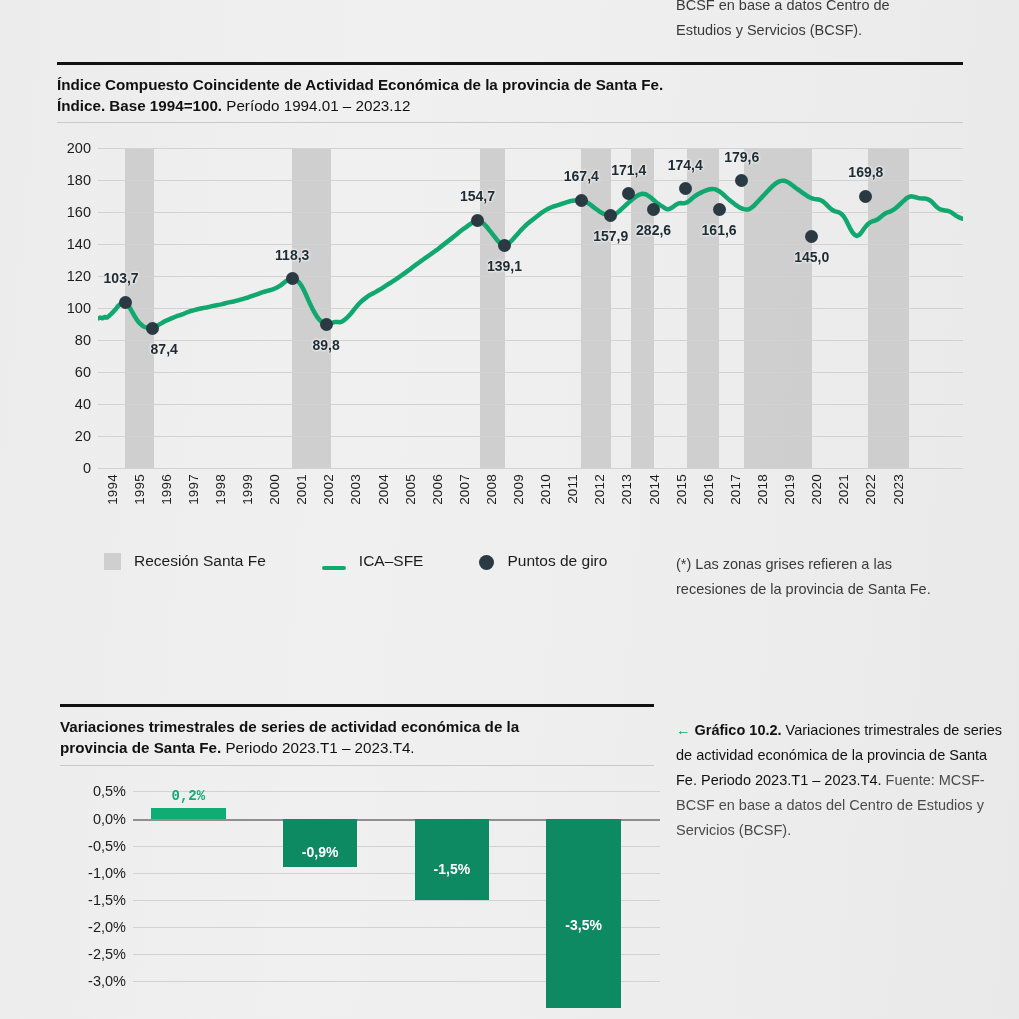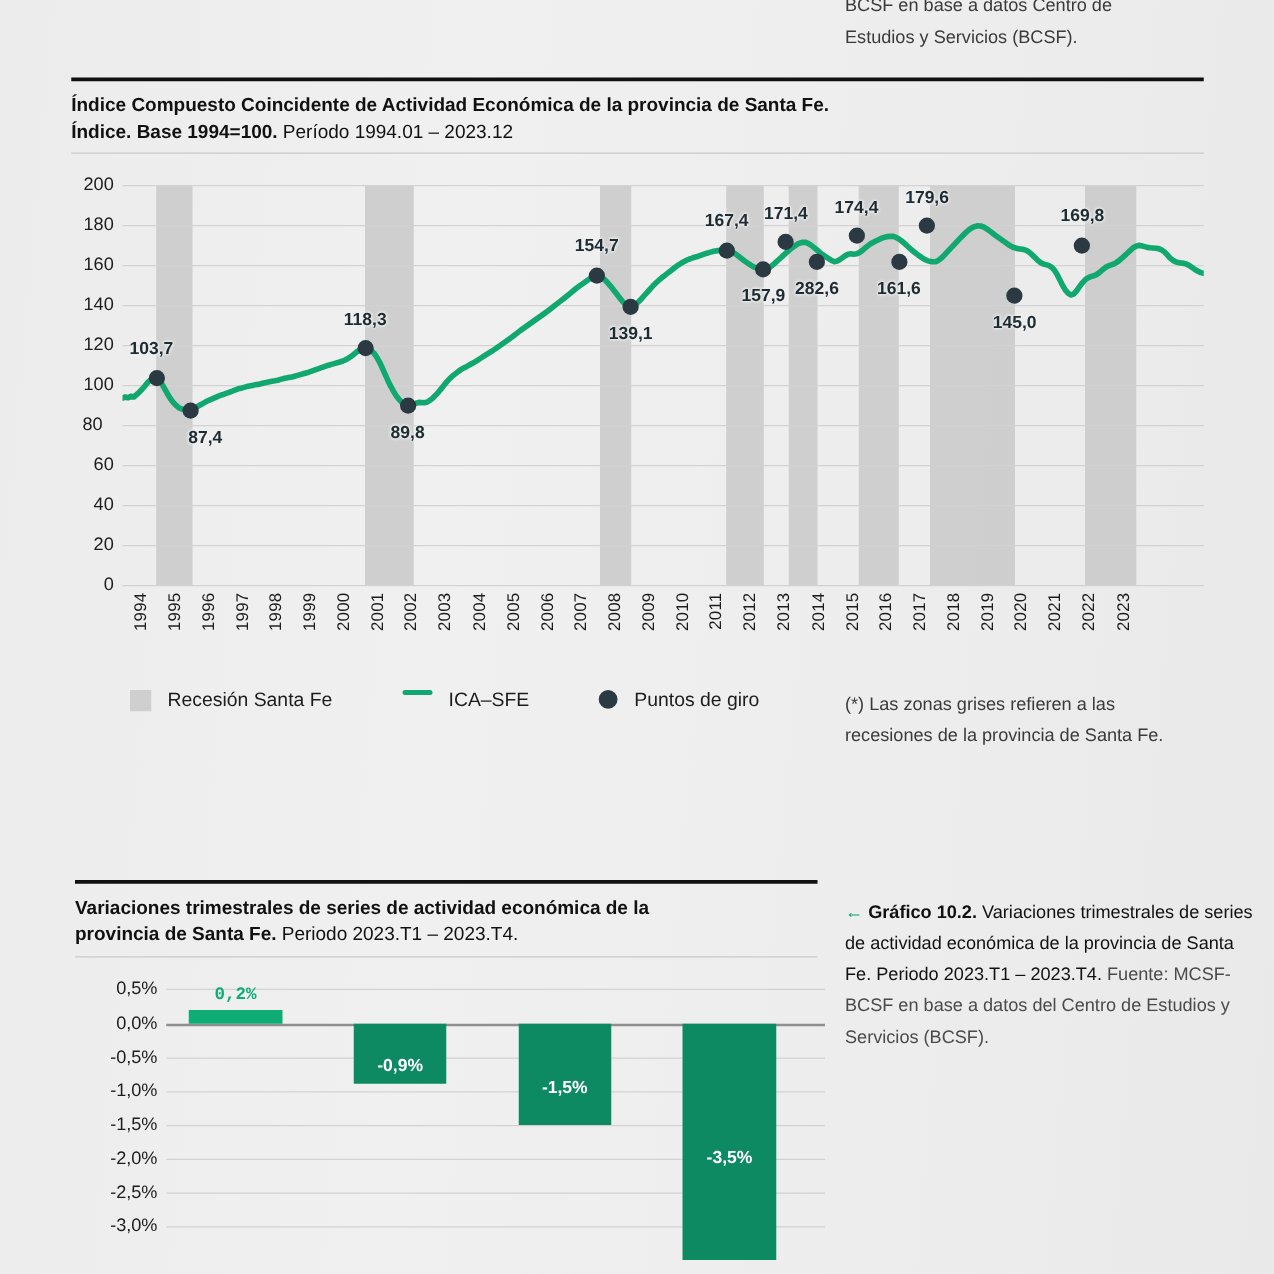--- a/index.html
+++ b/index.html
@@ -103,21 +103,21 @@
     font-size: 14px;
     font-weight: bold;
     color: #1d2b33;
     white-space: nowrap;
     transform: translateX(-50%);
     text-shadow: 0 0 3px #f0f0f0, 0 0 3px #f0f0f0, 0 0 2px #f0f0f0;
   }
 
   
   #legend1 { position: absolute; left: 104px; top: 552px; display: flex; align-items: center; }
-  .leg-item { display: flex; align-items: flex-start; margin-right: 56px; }
+  .leg-item { display: flex; align-items: flex-end; margin-right: 56px; }
   .leg-sw-box { width: 17px; height: 17px; background: #cfcfcf; margin-right: 13px; }
   .leg-sw-line { width: 24px; height: 4px; background: #10a86f; margin-right: 13px; border-radius: 2px;}
   .leg-sw-dot { width: 15px; height: 15px; border-radius: 50%; background: #2b3a42; margin-right: 13px; }
   .leg-txt { font-size: 15.5px; color: #1c1c1c; }
 
   
   #chart2 { position: absolute; left: 60px; top: 786px; width: 600px; height: 233px; }
   #plot2 { position: absolute; left: 73px; top: 0; width: 527px; height: 233px; }
   .g2 { position: absolute; left: 0; right: 0; height: 1px; background: #d2d2d2; }
   .zero2 { position: absolute; left: 0; right: 0; height: 2px; background: #8f8f8f; }
@@ -204,21 +204,21 @@
         <div class="ptlab" style="left: 643.668px; top: 0.64px;">179,6</div>
         <div class="pt" style="left: 713.681px; top: 88px;"></div>
         <div class="ptlab" style="left: 713.681px; top: 101px;">145,0</div>
         <div class="pt" style="left: 767.885px; top: 48.32px;"></div>
         <div class="ptlab" style="left: 767.885px; top: 16.32px;">169,8</div>
       </div>
   <div class="ylab" style="top: 328px;">0</div>
       <div class="ylab" style="top: 296px;">20</div>
       <div class="ylab" style="top: 264px;">40</div>
       <div class="ylab" style="top: 232px;">60</div>
-      <div class="ylab" style="top: 200px; text-align: center;">80</div>
+      <div class="ylab" style="top: 200px;">80</div>
       <div class="ylab" style="top: 168px;">100</div>
       <div class="ylab" style="top: 136px;">120</div>
       <div class="ylab" style="top: 104px;">140</div>
       <div class="ylab" style="top: 72px;">160</div>
       <div class="ylab" style="top: 40px;">180</div>
       <div class="ylab" style="top: 8px;">200</div>
       <div class="xlab" style="left: 47.5509px; top: 334px;">1994</div>
       <div class="xlab" style="left: 74.6527px; top: 334px;">1995</div>
       <div class="xlab" style="left: 101.755px; top: 334px;">1996</div>
       <div class="xlab" style="left: 128.856px; top: 334px;">1997</div>

